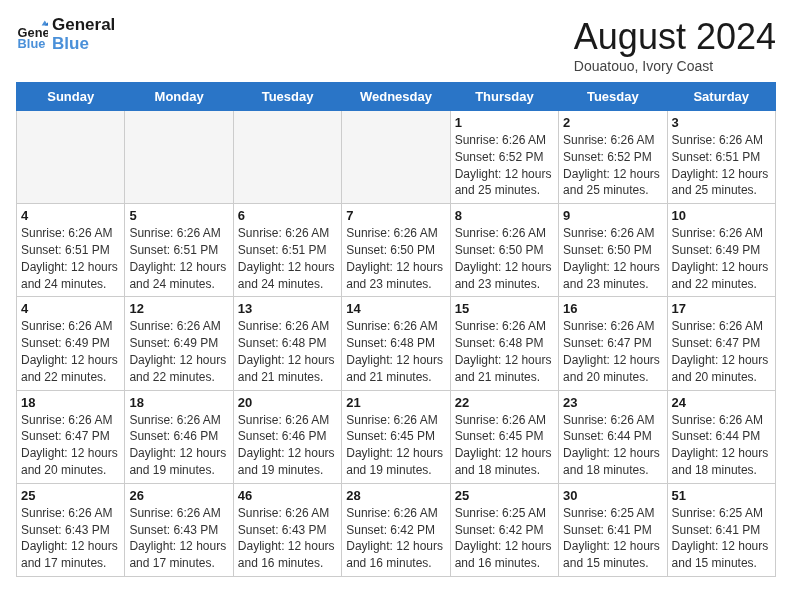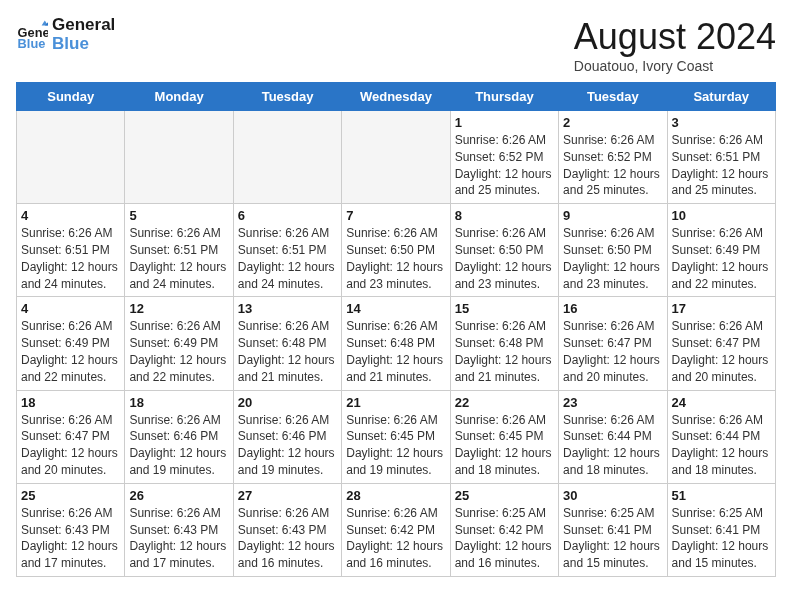--- a/index.html
+++ b/index.html
@@ -299,21 +299,21 @@
 and 17 minutes.</div>
         </td>
         <td>
           <div class="day-num">26</div>
           <div class="day-info" style="white-space: pre-line;">Sunrise: 6:26 AM
 Sunset: 6:43 PM
 Daylight: 12 hours
 and 17 minutes.</div>
         </td>
         <td>
-          <div class="day-num">27</div>
+          <div class="day-num">46</div>
           <div class="day-info" style="white-space: pre-line;">Sunrise: 6:26 AM
 Sunset: 6:43 PM
 Daylight: 12 hours
 and 16 minutes.</div>
         </td>
         <td>
           <div class="day-num">28</div>
           <div class="day-info" style="white-space: pre-line;">Sunrise: 6:26 AM
 Sunset: 6:42 PM
 Daylight: 12 hours

